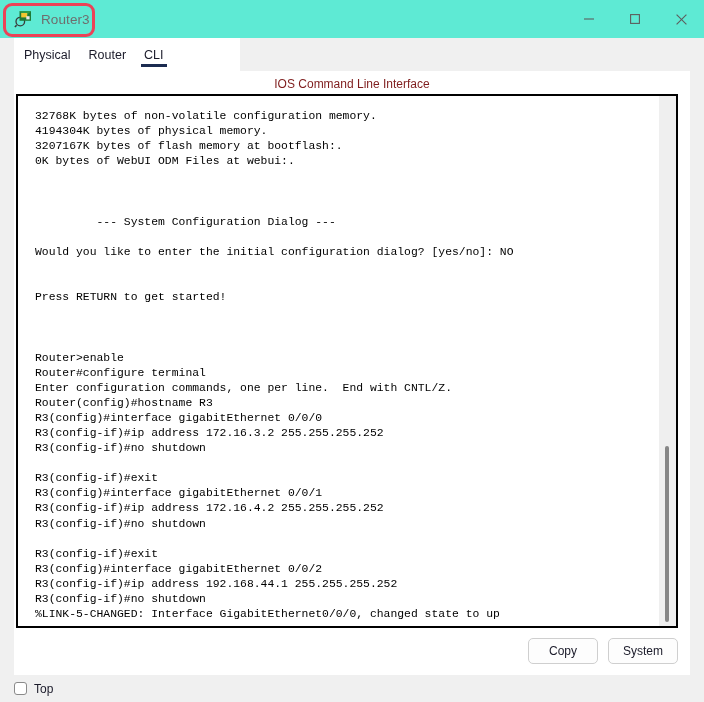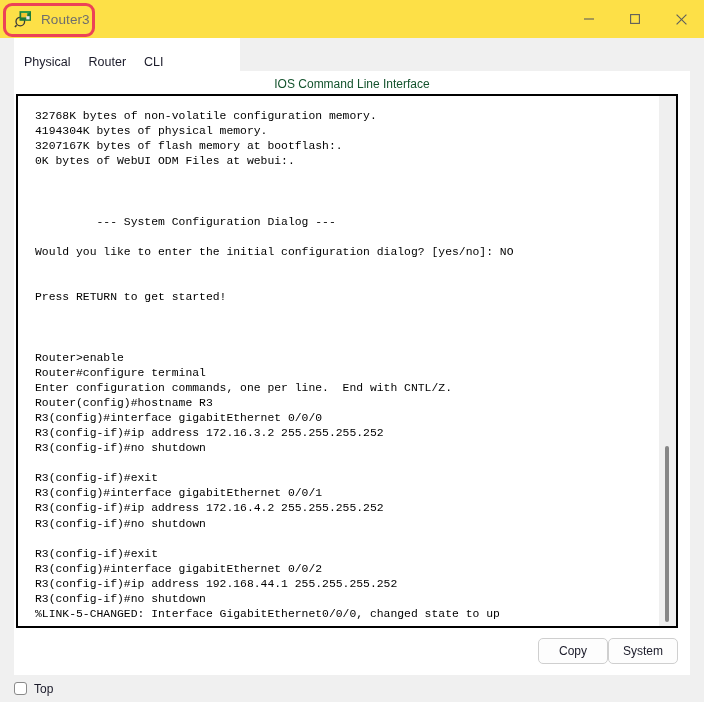--- a/index.html
+++ b/index.html
@@ -24,21 +24,21 @@
     background: #f0f0f0;
     box-sizing: border-box;
   }
 
   
   #titlebar {
     position: absolute;
     left: 0; top: 0;
     width: 704px;
     height: 38px;
-    background: #fde047;
+    background: #5eead4;
     display: flex;
     align-items: flex-end;
   }
   #title-group {
     display: flex;
     align-items: center;
     height: 38px;
     padding-left: 14px;
   }
   #app-icon {
@@ -96,21 +96,21 @@
     position: absolute;
     left: 14px;
     top: 0;
     width: 226px;
     height: 33px;
     background: #ffffff;
   }
   #tabs {
     position: absolute;
     left: 14px;
-    top: 7px;
+    top: 0;
     height: 33px;
     display: flex;
     align-items: center;
   }
   .tab {
     position: relative;
     height: 33px;
     display: flex;
     align-items: center;
     padding: 0 9px;
@@ -140,21 +140,21 @@
     box-sizing: border-box;
   }
 
   #cli-header {
     position: absolute;
     left: 0;
     top: 6px;
     width: 676px;
     text-align: center;
     font-size: 12px;
-    color: #14532d;
+    color: #7f1d1d;
   }
 
   
   #terminal-wrap {
     position: absolute;
     left: 2px;
     top: 23px;
     width: 662px;
     height: 534px;
     border: 2px solid #000000;
@@ -193,20 +193,21 @@
     background: #868686;
     border-radius: 2px;
   }
 
   
   #btn-row {
     position: absolute;
     right: 12px;
     top: 567px;
     display: flex;
+    gap: 10px;
   }
   .btn {
     width: 70px;
     height: 26px;
     background: #fdfdfd;
     border: 1px solid #cfcfcf;
     border-radius: 5px;
     font-size: 12px;
     font-family: "Liberation Sans", sans-serif;
     color: #1b1b2a;

